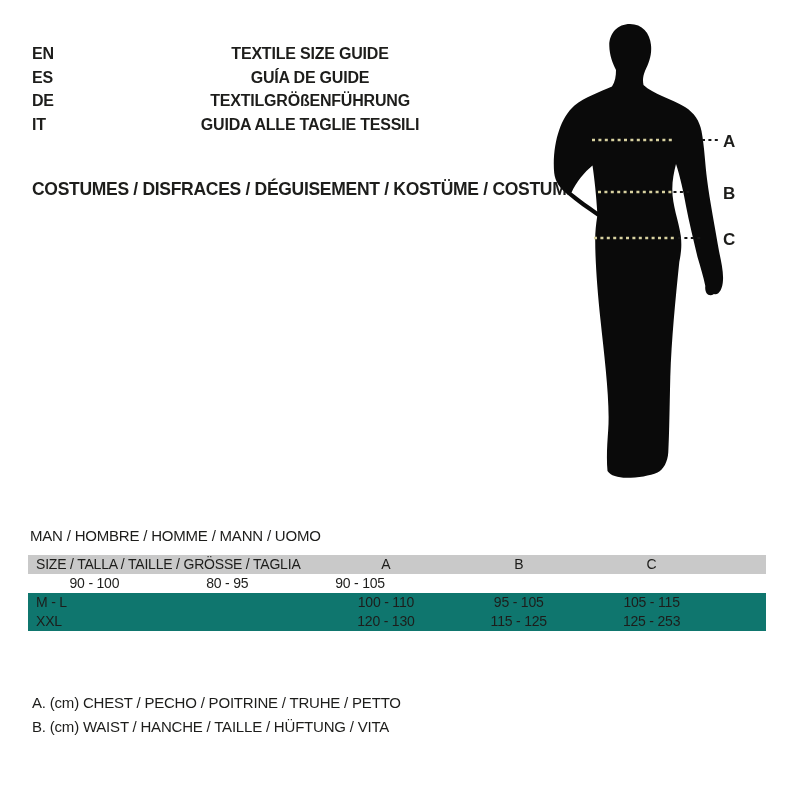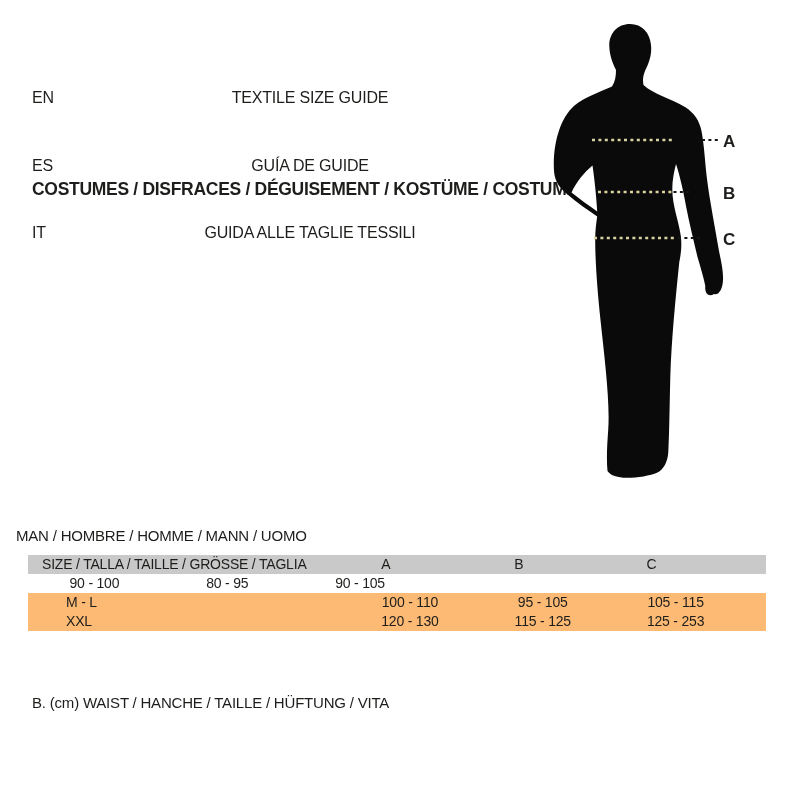--- a/index.html
+++ b/index.html
@@ -5,59 +5,63 @@
   html,body{margin:0;padding:0;}
   body{
     width:800px;height:800px;position:relative;background:#ffffff;
     font-family:"Liberation Sans","DejaVu Sans",sans-serif;
     color:#1d1d1b;overflow:hidden;
   }
   .abs{position:absolute;}
 
   
   .lang-list{left:32px;top:42px;width:520px;}
-  .lang-row{display:flex;line-height:23.7px;font-size:16px;font-weight:400;letter-spacing:-0.2px;margin-top:44px;}
+  .lang-row{display:flex;line-height:23.7px;font-size:16px;font-weight:700;letter-spacing:-0.2px;}
   .lang-code{width:36px;flex:0 0 36px;}
   .lang-label{flex:1;text-align:center;}
 
   
   .category-title{left:32px;top:179px;font-size:17.5px;font-weight:700;letter-spacing:-0.3px;white-space:nowrap;}
 
   
   .figure-wrap{left:550px;top:10px;width:250px;height:490px;}
   .figure-wrap svg{display:block;width:250px;height:490px;}
   .dash-body{stroke:#d8d1a0;stroke-width:2.4;stroke-dasharray:3 3.4;fill:none;}
   .dash-out{stroke:#151515;stroke-width:2.2;stroke-dasharray:3 3.4;fill:none;}
   .marker-txt{font-family:"Liberation Sans","DejaVu Sans",sans-serif;font-size:17px;font-weight:700;fill:#1d1d1b;}
 
   
-  .man-title{left:16px;top:527px;font-size:15px;font-weight:500;letter-spacing:-0.2px;}
+  .man-title{left:30px;top:527px;font-size:15px;font-weight:500;letter-spacing:-0.2px;}
   .size-table{left:28px;top:555px;width:738px;font-size:14px;letter-spacing:-0.2px;}
   .t-row{display:flex;height:19px;line-height:19px;align-items:center;}
   .t-row.header{background:#c9c9c9;font-weight:500;}
-  .t-row.alt{background:#fdba74;justify-content:center;}
-  .c-size{width:39.5%;flex:0 0 39.5%;padding-left:14px;box-sizing:border-box;text-align:left;}
+  .t-row.alt{background:#0f766e;}
+  .c-size{width:39.5%;flex:0 0 39.5%;padding-left:8px;box-sizing:border-box;text-align:left;}
   .c-val{width:18%;flex:0 0 18%;text-align:center;}
 
   
   .legend{left:32px;top:691px;}
   .legend-line{font-size:15px;line-height:23.6px;letter-spacing:-0.2px;white-space:nowrap;}
   .legend-key{font-weight:500;}
 </style>
 </head>
 <body>
 
 <div class="abs lang-list">
   <div class="lang-row">
     <span class="lang-code">EN</span>
     <span class="lang-label">TEXTILE SIZE GUIDE</span>
   </div>
   <div class="lang-row">
     <span class="lang-code">ES</span>
     <span class="lang-label">GUÍA DE GUIDE</span>
+  </div>
+  <div class="lang-row">
+    <span class="lang-code">DE</span>
+    <span class="lang-label">TEXTILGRÖßENFÜHRUNG</span>
   </div>
   <div class="lang-row">
     <span class="lang-code">IT</span>
     <span class="lang-label">GUIDA ALLE TAGLIE TESSILI</span>
   </div>
 </div>
 
 <div class="abs category-title">COSTUMES / DISFRACES / DÉGUISEMENT / KOSTÜME / COSTUMI</div>
 
 <div class="abs figure-wrap">
@@ -138,16 +142,20 @@
   <div class="t-row alt">
     <span class="c-size">XXL</span>
     <span class="c-val">120 - 130</span>
     <span class="c-val">115 - 125</span>
     <span class="c-val">125 - 253</span>
   </div>
 </div>
 
 <div class="abs legend">
   <div class="legend-line">
+    <span class="legend-key">A. (cm)</span>
+    <span> </span><span>CHEST / PECHO / POITRINE / TRUHE / PETTO</span>
+  </div>
+  <div class="legend-line">
     <span class="legend-key">B. (cm)</span>
     <span> </span><span>WAIST / HANCHE / TAILLE / HÜFTUNG / VITA</span>
   </div>
 </div>
 
 </body></html>

